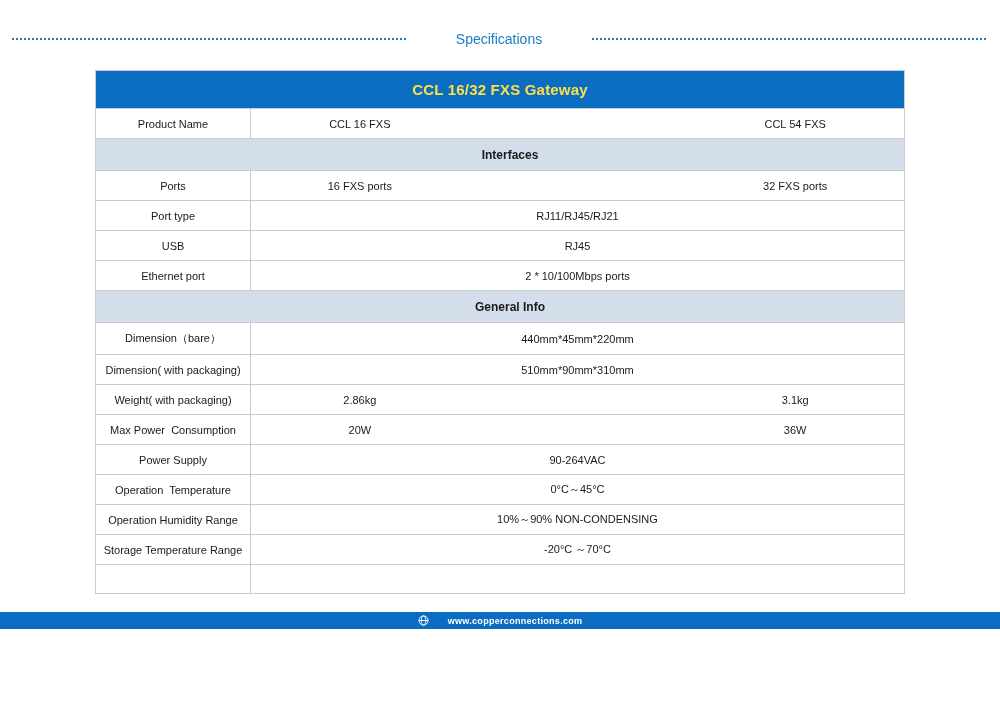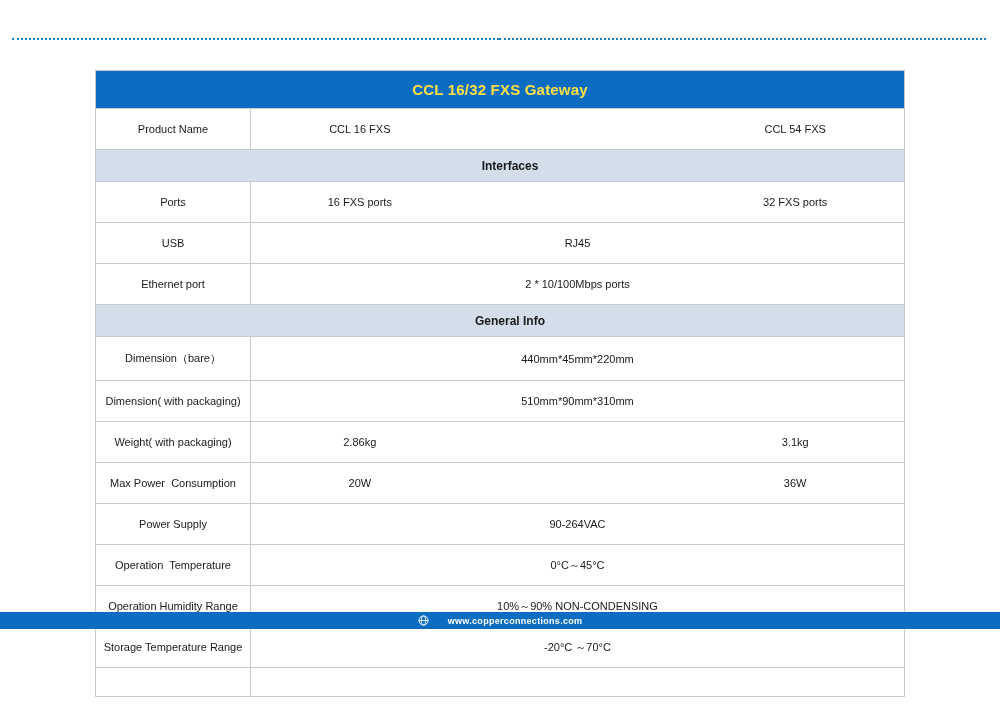--- a/index.html
+++ b/index.html
@@ -66,21 +66,21 @@
     flex: 1;
     display: flex; align-items: center; justify-content: center;
     font-weight: bold;
     font-size: 12px;
   }
   .label-cell {
     width: 155px;
     border-right: 1px solid var(--border);
     display: flex; align-items: center; justify-content: center;
     text-align: center;
-    padding: 14px 6px;
+    padding: 8px 6px;
     white-space: pre-wrap;
   }
   .value-area { flex: 1; }
   .value-area.single {
     display: flex; align-items: center; justify-content: center;
     text-align: center;
   }
   .value-area.dual {
     display: grid;
     grid-template-columns: 1fr 1fr 1fr;
@@ -104,20 +104,21 @@
   .globe { display: inline-flex; align-items: center; }
   .globe svg { display: block; }
 </style>
 </head>
 <body>
 
 <div class="page">
 
   <header class="page-header">
     <span class="dotted-line"></span>
+    <h1 class="page-title">Specifications</h1>
     <span class="dotted-line"></span>
   </header>
 
   <section class="spec-table">
     <div class="table-title">CCL 16/32 FXS Gateway</div>
     <div id="rows">
         <div class="row dual">
           <div class="label-cell">Product Name</div>
           <div class="value-area dual">
             <div class="value-cell">CCL 16 FXS</div>
@@ -128,20 +129,24 @@
         <div class="row section">
           <div class="section-label">Interfaces</div>
         </div>
         <div class="row dual">
           <div class="label-cell">Ports</div>
           <div class="value-area dual">
             <div class="value-cell">16 FXS ports</div>
             <div class="value-cell"></div>
             <div class="value-cell">32 FXS ports</div>
           </div>
+        </div>
+        <div class="row single">
+          <div class="label-cell">Port type</div>
+          <div class="value-area single">RJ11/RJ45/RJ21</div>
         </div>
         <div class="row single">
           <div class="label-cell">USB</div>
           <div class="value-area single">RJ45</div>
         </div>
         <div class="row single">
           <div class="label-cell">Ethernet port</div>
           <div class="value-area single">2 * 10/100Mbps ports</div>
         </div>
         <div class="row section">

